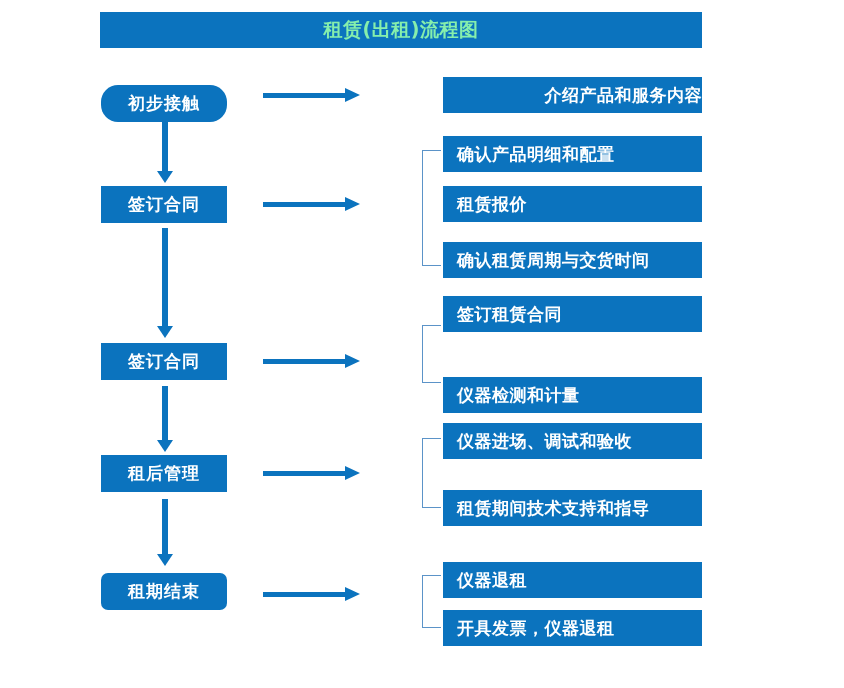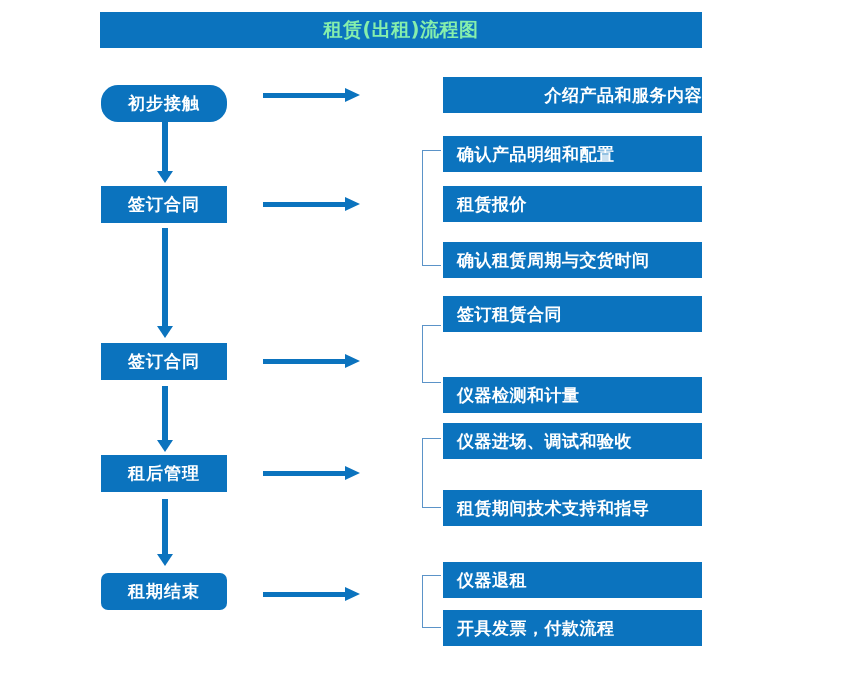--- a/index.html
+++ b/index.html
@@ -220,16 +220,16 @@
   <div class="detail-box" style="top:423px;">
     <span>仪器进场、调试和验收</span>
     </div>
   <div class="detail-box" style="top:490px;">
     <span>租赁期间技术支持和指导</span>
     </div>
   <div class="detail-box" style="top:562px;">
     <span>仪器退租</span>
     </div>
   <div class="detail-box" style="top:610px;">
-    <span>开具发票，付款流程</span>
+    <span>开具发票，仪器退租</span>
     </div>
 
 </div>
 
 </body></html>

